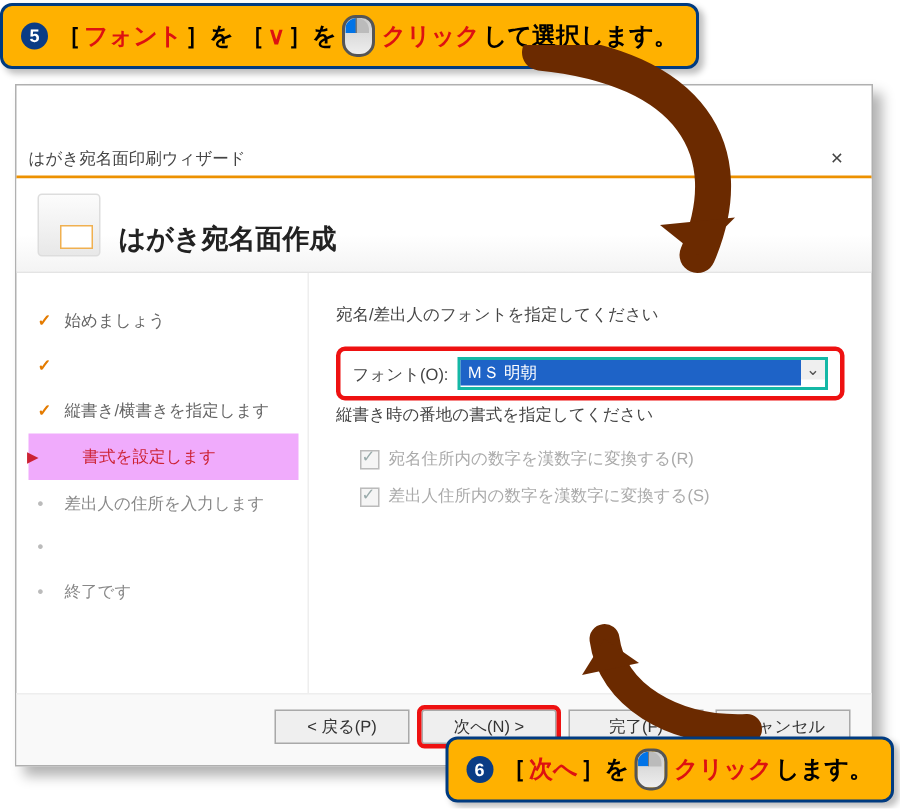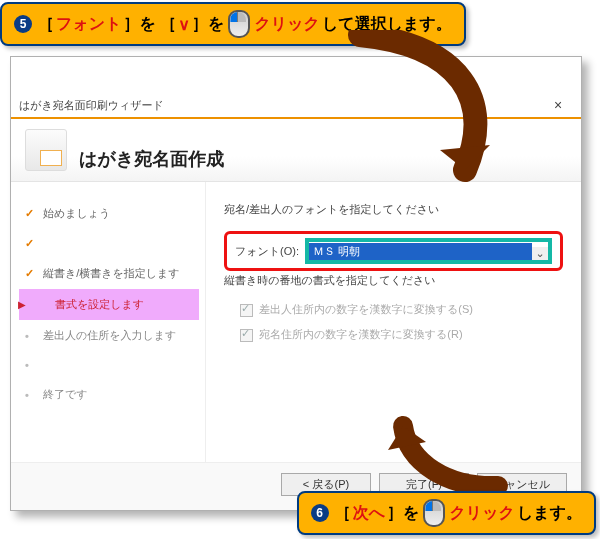--- a/index.html
+++ b/index.html
@@ -178,22 +178,22 @@
     border:3px solid #e11;
     border-radius:6px;
     padding:4px 8px;
     display:flex;
     align-items:center;
     gap:6px;
   }
   .combo {
     flex:1;
     display:flex;
-    align-items:flex-end;
-    border:4px solid #14b8a6;
+    align-items:flex-start;
+    border:2px solid #14b8a6;
     height:18px;
     font-size:11px;
   }
   .combo-text{
     flex:1;
     background:#1e63c7;
     color:#fff;
     padding:1px 4px;
   }
   .combo-arrow{
@@ -313,30 +313,31 @@
       <div class="content-label">宛名/差出人のフォントを指定してください</div>
       <div class="font-row">
         <span>フォント(O):</span>
         <div class="combo">
           <span class="combo-text">ＭＳ 明朝</span>
           <span class="combo-arrow">⌄</span>
         </div>
       </div>
       <div class="content-label">縦書き時の番地の書式を指定してください</div>
       <div class="opt-row greyed">
-        <span class="chk-box on"></span><span>差出人住所内の数字を漢数字に変換する(S)</span>
+        <span class="chk-box on"></span><span>宛名住所内の数字を漢数字に変換する(R)</span>
       </div>
       <div class="opt-row greyed">
-        <span class="chk-box on"></span><span>宛名住所内の数字を漢数字に変換する(R)</span>
+        <span class="chk-box on"></span><span>差出人住所内の数字を漢数字に変換する(S)</span>
       </div>
     </div>
   </div>
 
   <div class="footer">
     <div class="btn">&lt; 戻る(P)</div>
+    <div class="btn highlight">次へ(N) &gt;</div>
     <div class="btn">完了(F)</div>
     <div class="btn">キャンセル</div>
   </div>
 </div>
 
 <svg id="arrow1" class="arrow" viewBox="0 0 190 170">
   <path d="M40 5 C 140 15, 175 70, 145 140" stroke="#6b2a00" stroke-width="24" fill="none" stroke-linecap="round"></path>
   <polygon points="145,140 170,115 120,120" fill="#6b2a00"></polygon>
 </svg>
 <svg id="arrow2" class="arrow" viewBox="0 0 170 90">

